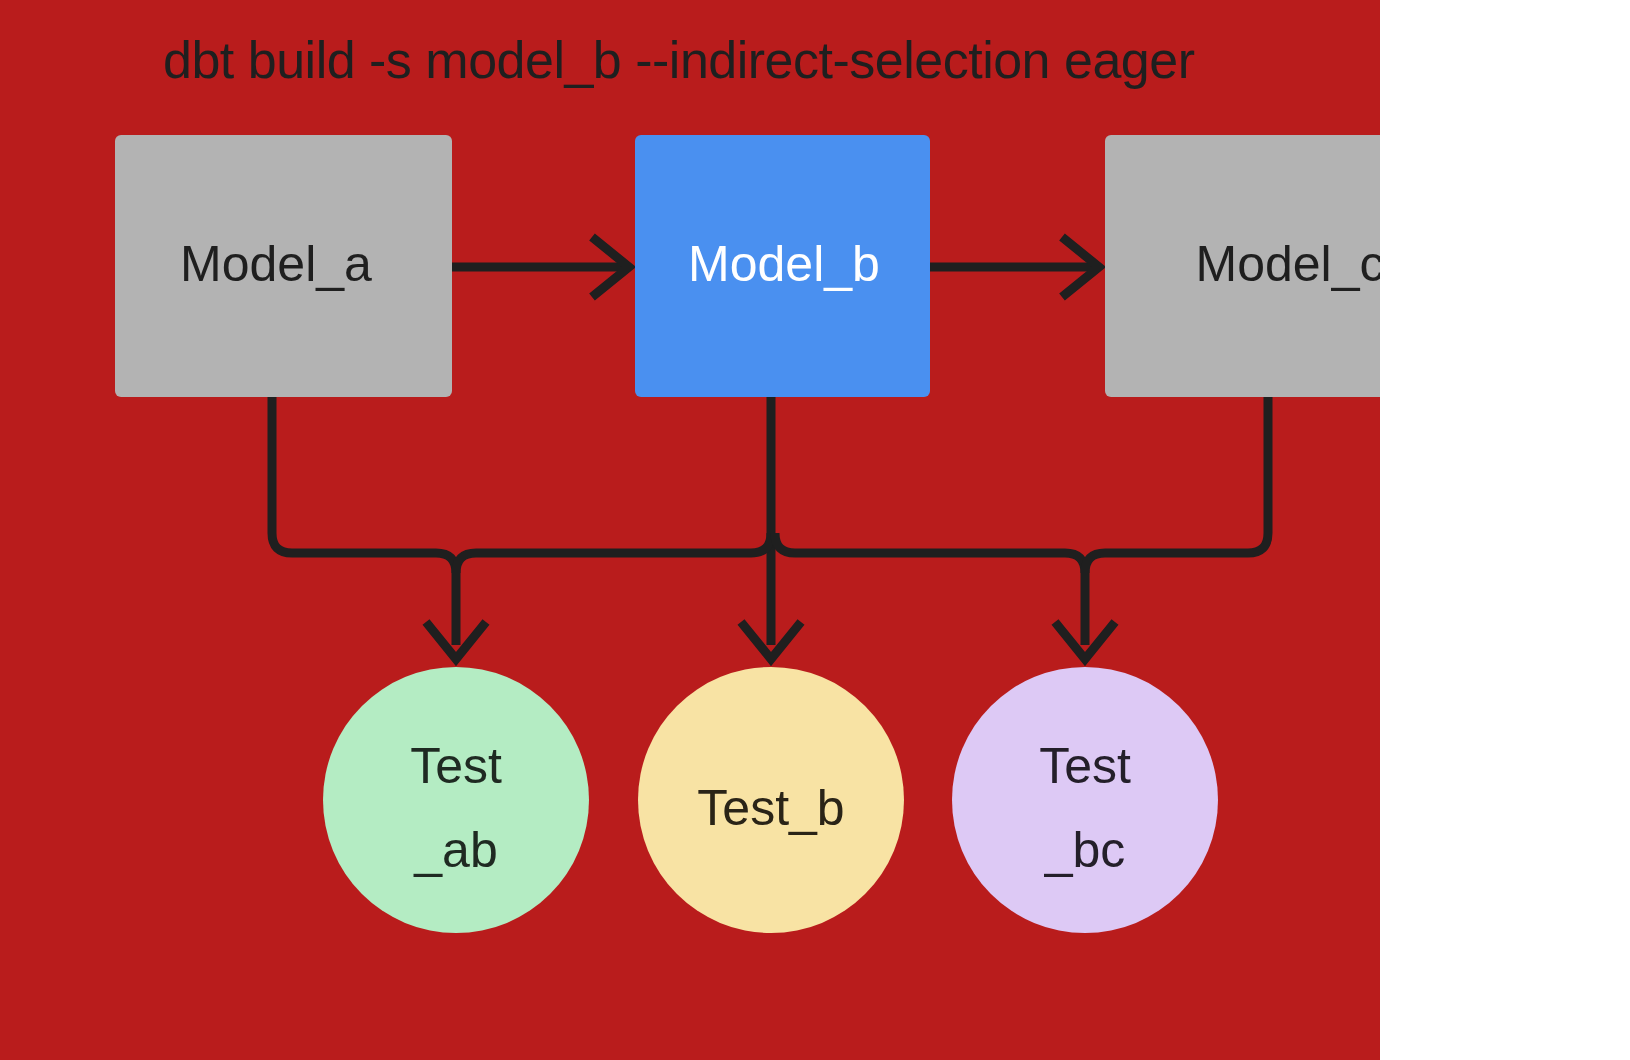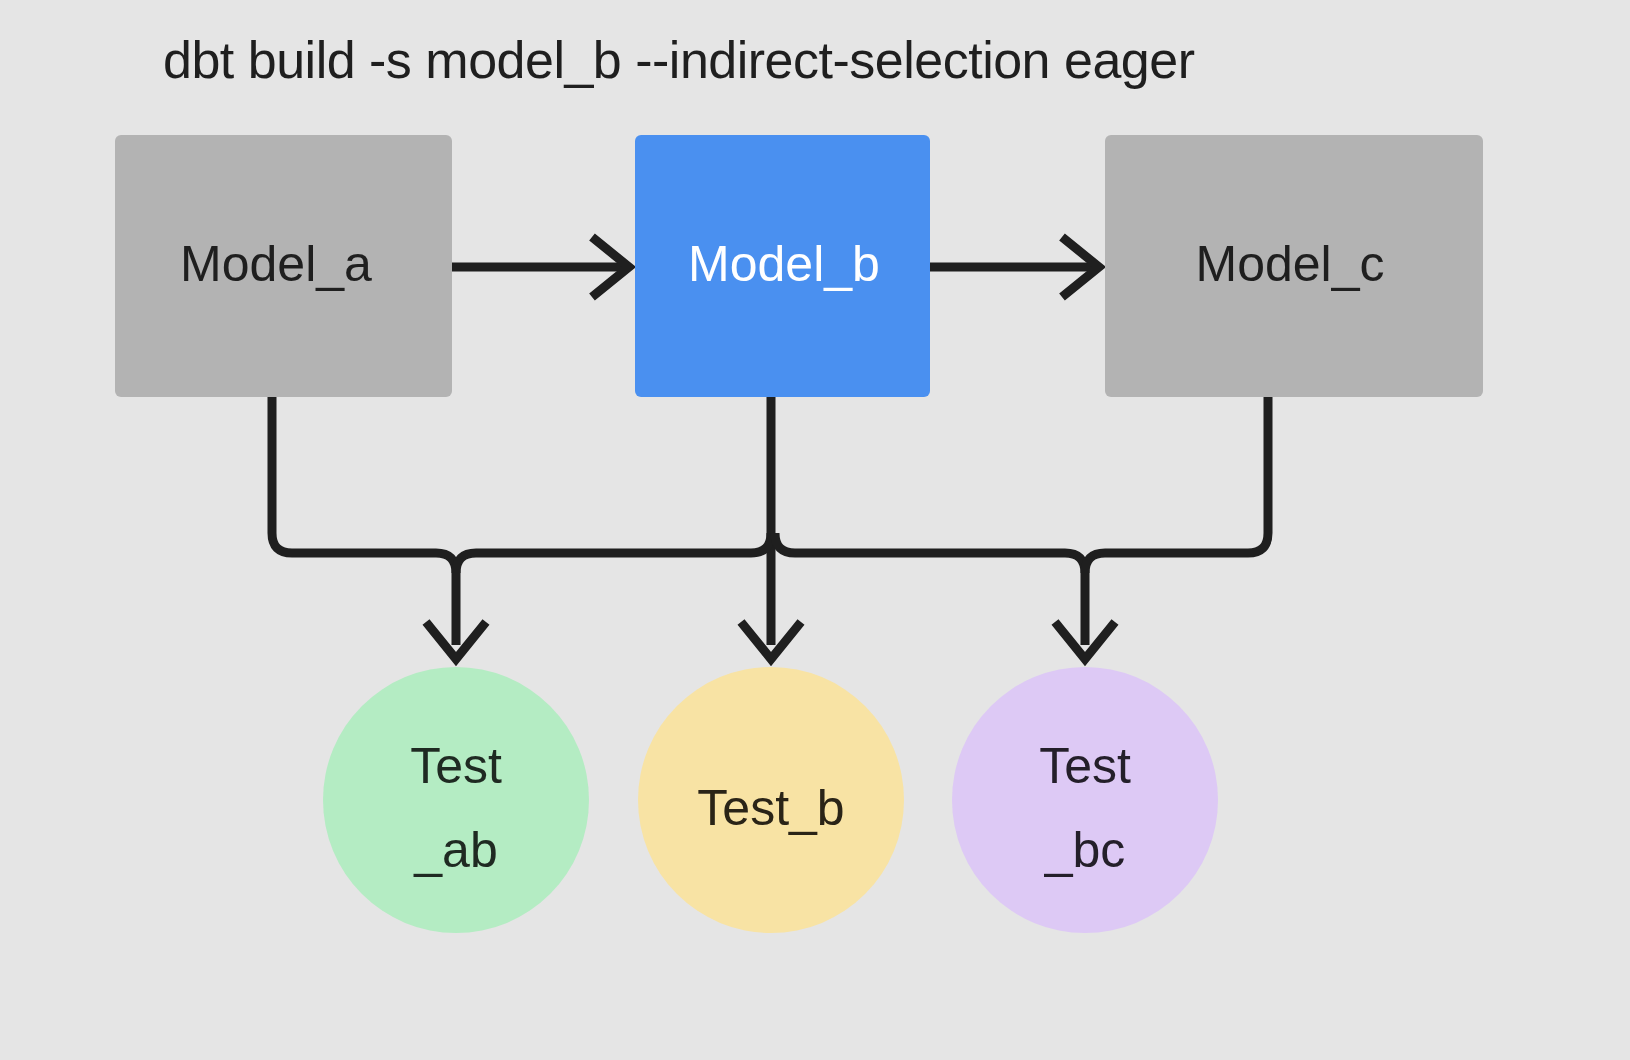--- a/index.html
+++ b/index.html
@@ -2,23 +2,23 @@
 <html><head>
 <meta charset="utf-8">
 <style>
   html, body {
     margin: 0;
     padding: 0;
     background: #ffffff;
   }
   #canvas {
     position: relative;
-    width: 1630px;
+    width: 1380px;
     height: 1060px;
-    background: #e5e5e5;
+    background: #b91c1c;
     overflow: hidden;
     font-family: "Liberation Sans", sans-serif;
   }
   #diagram-svg {
     position: absolute;
     left: 0;
     top: 0;
     width: 1630px;
     height: 1060px;
   }

